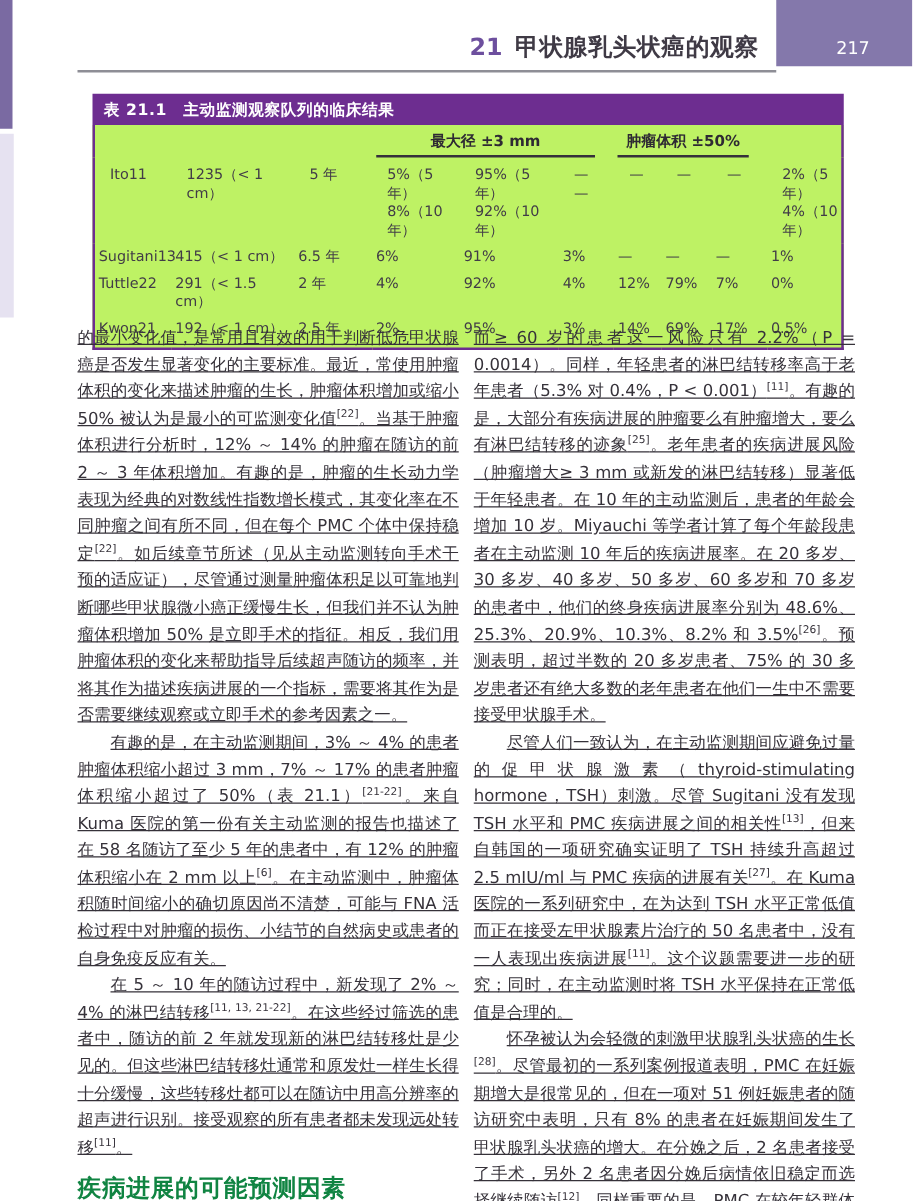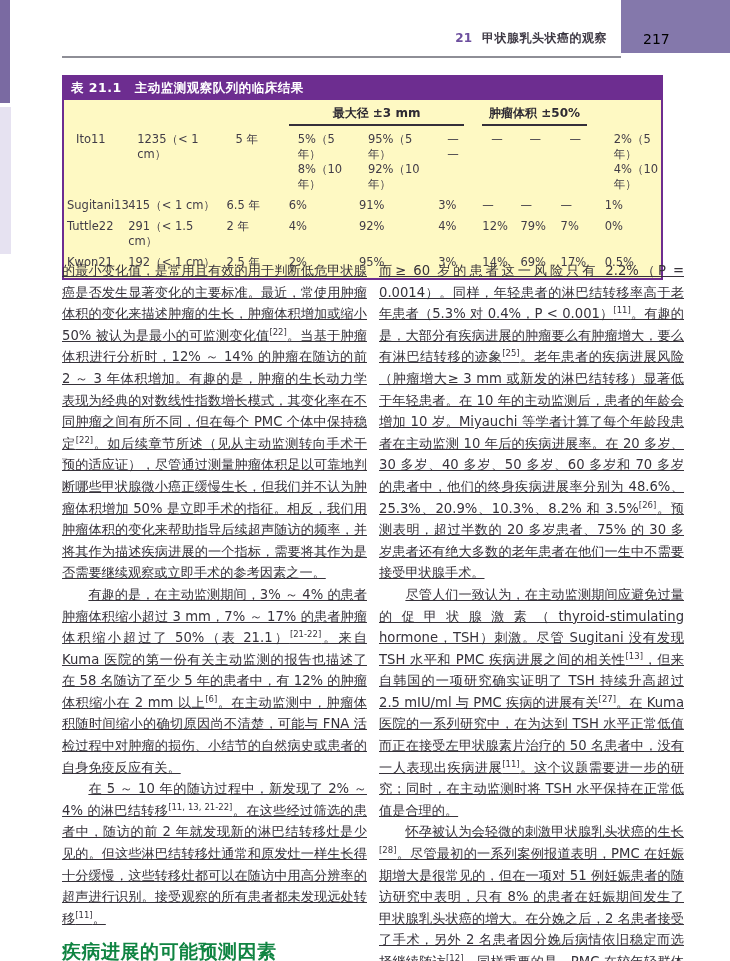--- a/index.html
+++ b/index.html
@@ -10,33 +10,33 @@
     overflow:hidden;
     font-family:"DejaVu Sans","Liberation Sans",sans-serif;
     color:#36323a;
   }
   
   .spine-dark{position:absolute;left:0;top:0;width:10px;height:103px;background:#7a6aa2;}
   .spine-light{position:absolute;left:0;top:107px;width:11px;height:147px;background:#e6e2f1;}
 
   
   .running-head{position:absolute;top:0;left:62px;right:0;height:53px;display:flex;justify-content:flex-end;align-items:flex-end;}
-  .chapter-ref{padding:0 14px 7px 0;font-size:12px;line-height:15px;white-space:nowrap;}
+  .chapter-ref{padding:0 14px 7px 0;font-size:19px;line-height:15px;white-space:nowrap;}
   .ch-num{color:#6d4f9e;font-weight:bold;margin-right:10px;}
   .ch-title{color:#3f3a45;font-weight:bold;letter-spacing:.5px;}
   .page-tab{width:109px;height:53px;background:#8478ab;box-sizing:border-box;
     display:flex;align-items:flex-end;padding:0 0 6px 22px;}
-  .page-tab span{color:#000000;font-size:14px;line-height:15px;}
+  .page-tab span{color:#ffffff;font-size:14px;line-height:15px;margin-left:26px;}
   .head-rule{position:absolute;top:56px;left:62px;width:559px;height:2px;background:#8e8e96;}
 
   
-  .table-block{position:absolute;left:62px;top:75px;width:601px;}
+  .table-block{position:absolute;left:74px;top:75px;width:601px;}
   .table-caption{background:#6d2d90;color:#ffffff;font-size:12.5px;font-weight:bold;
     height:25px;line-height:25px;padding-left:9px;letter-spacing:.5px;box-sizing:border-box;}
-  table.clin{width:100%;border-collapse:collapse;background:#fef9c3;
+  table.clin{width:100%;border-collapse:collapse;background:#bef264;
     border:2px solid #6d2d90;border-top:none;font-size:11.5px;table-layout:fixed;}
   table.clin th,table.clin td{text-align:left;vertical-align:top;padding:3px 3px;line-height:15px;font-weight:normal;}
   tr.group-row th{padding-top:6px;padding-bottom:0;}
   .group-label{color:#2e2a33;font-weight:bold;text-align:center;font-size:12px;
     border-bottom:2px solid #35303a;padding-bottom:3px;margin-right:12px;}
   tr.cols-row th{color:#5e2d8c;font-weight:bold;font-size:12px;
     border-bottom:2px solid #473a52;padding-bottom:5px;padding-top:4px;}
   tbody tr:first-child td{padding-top:6px;padding-left:12px;}
   tbody tr td{color:#413c47;padding-bottom:6px;}
   tbody tr:last-child td{padding-bottom:8px;}

